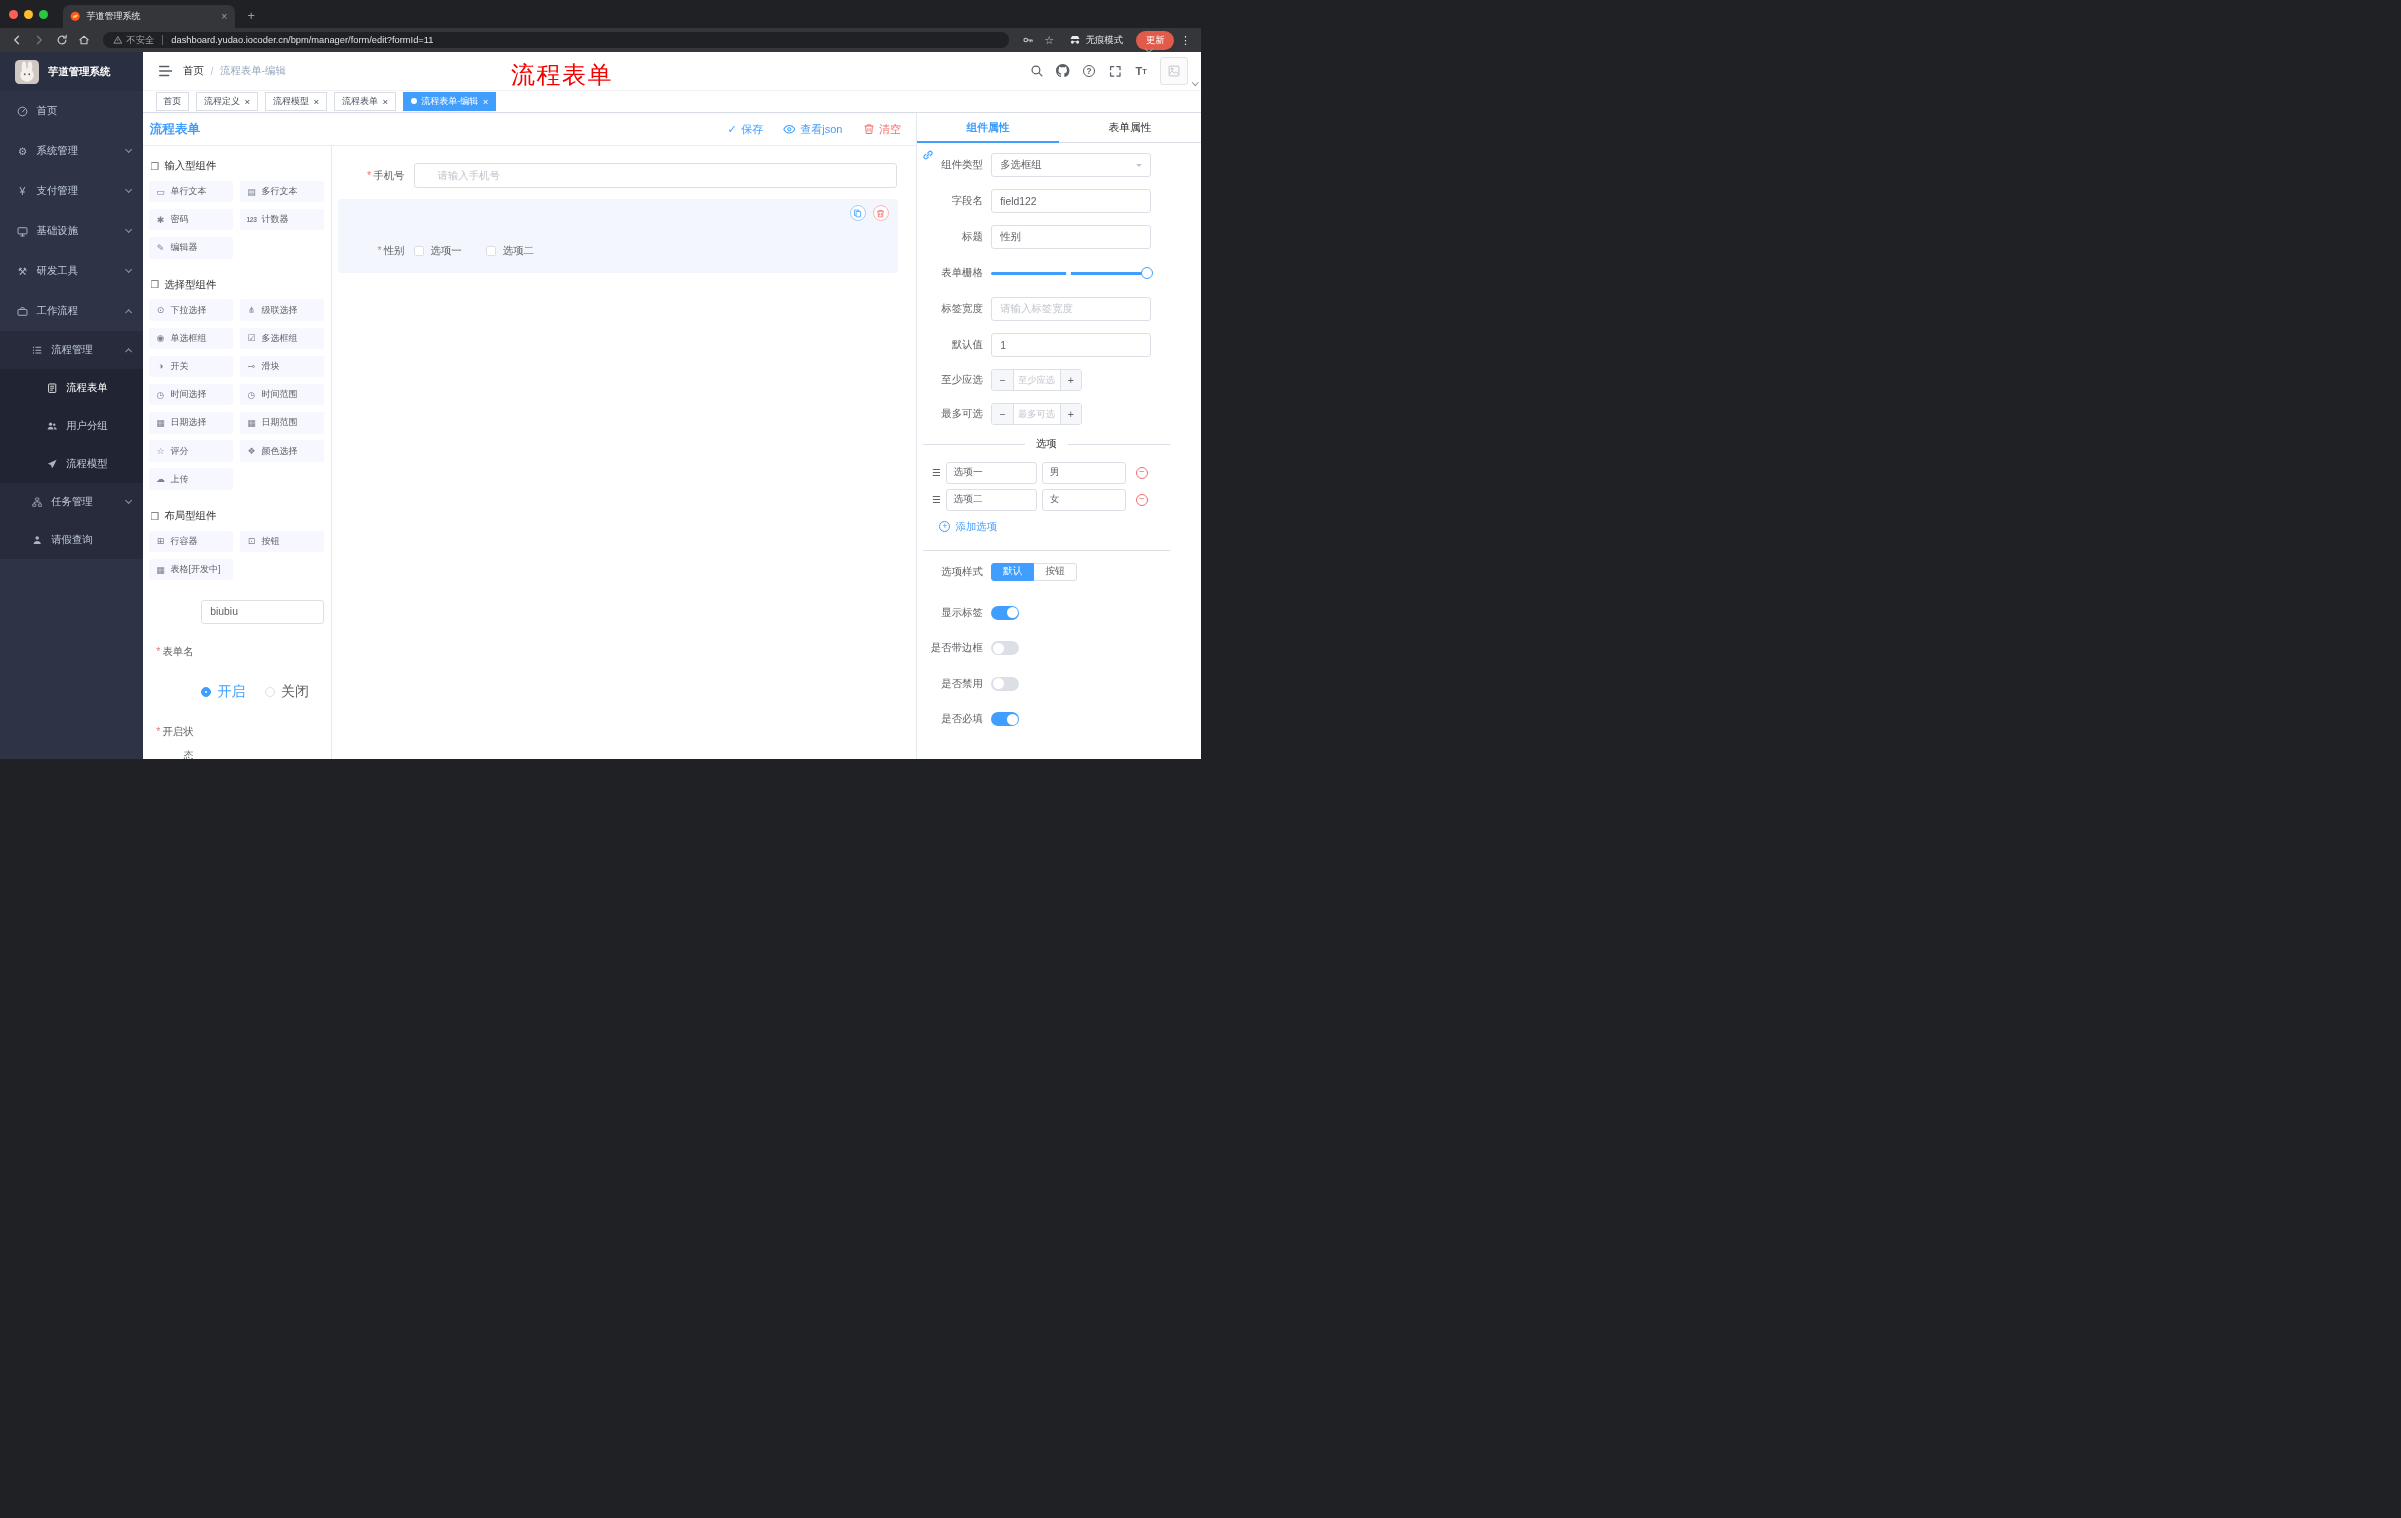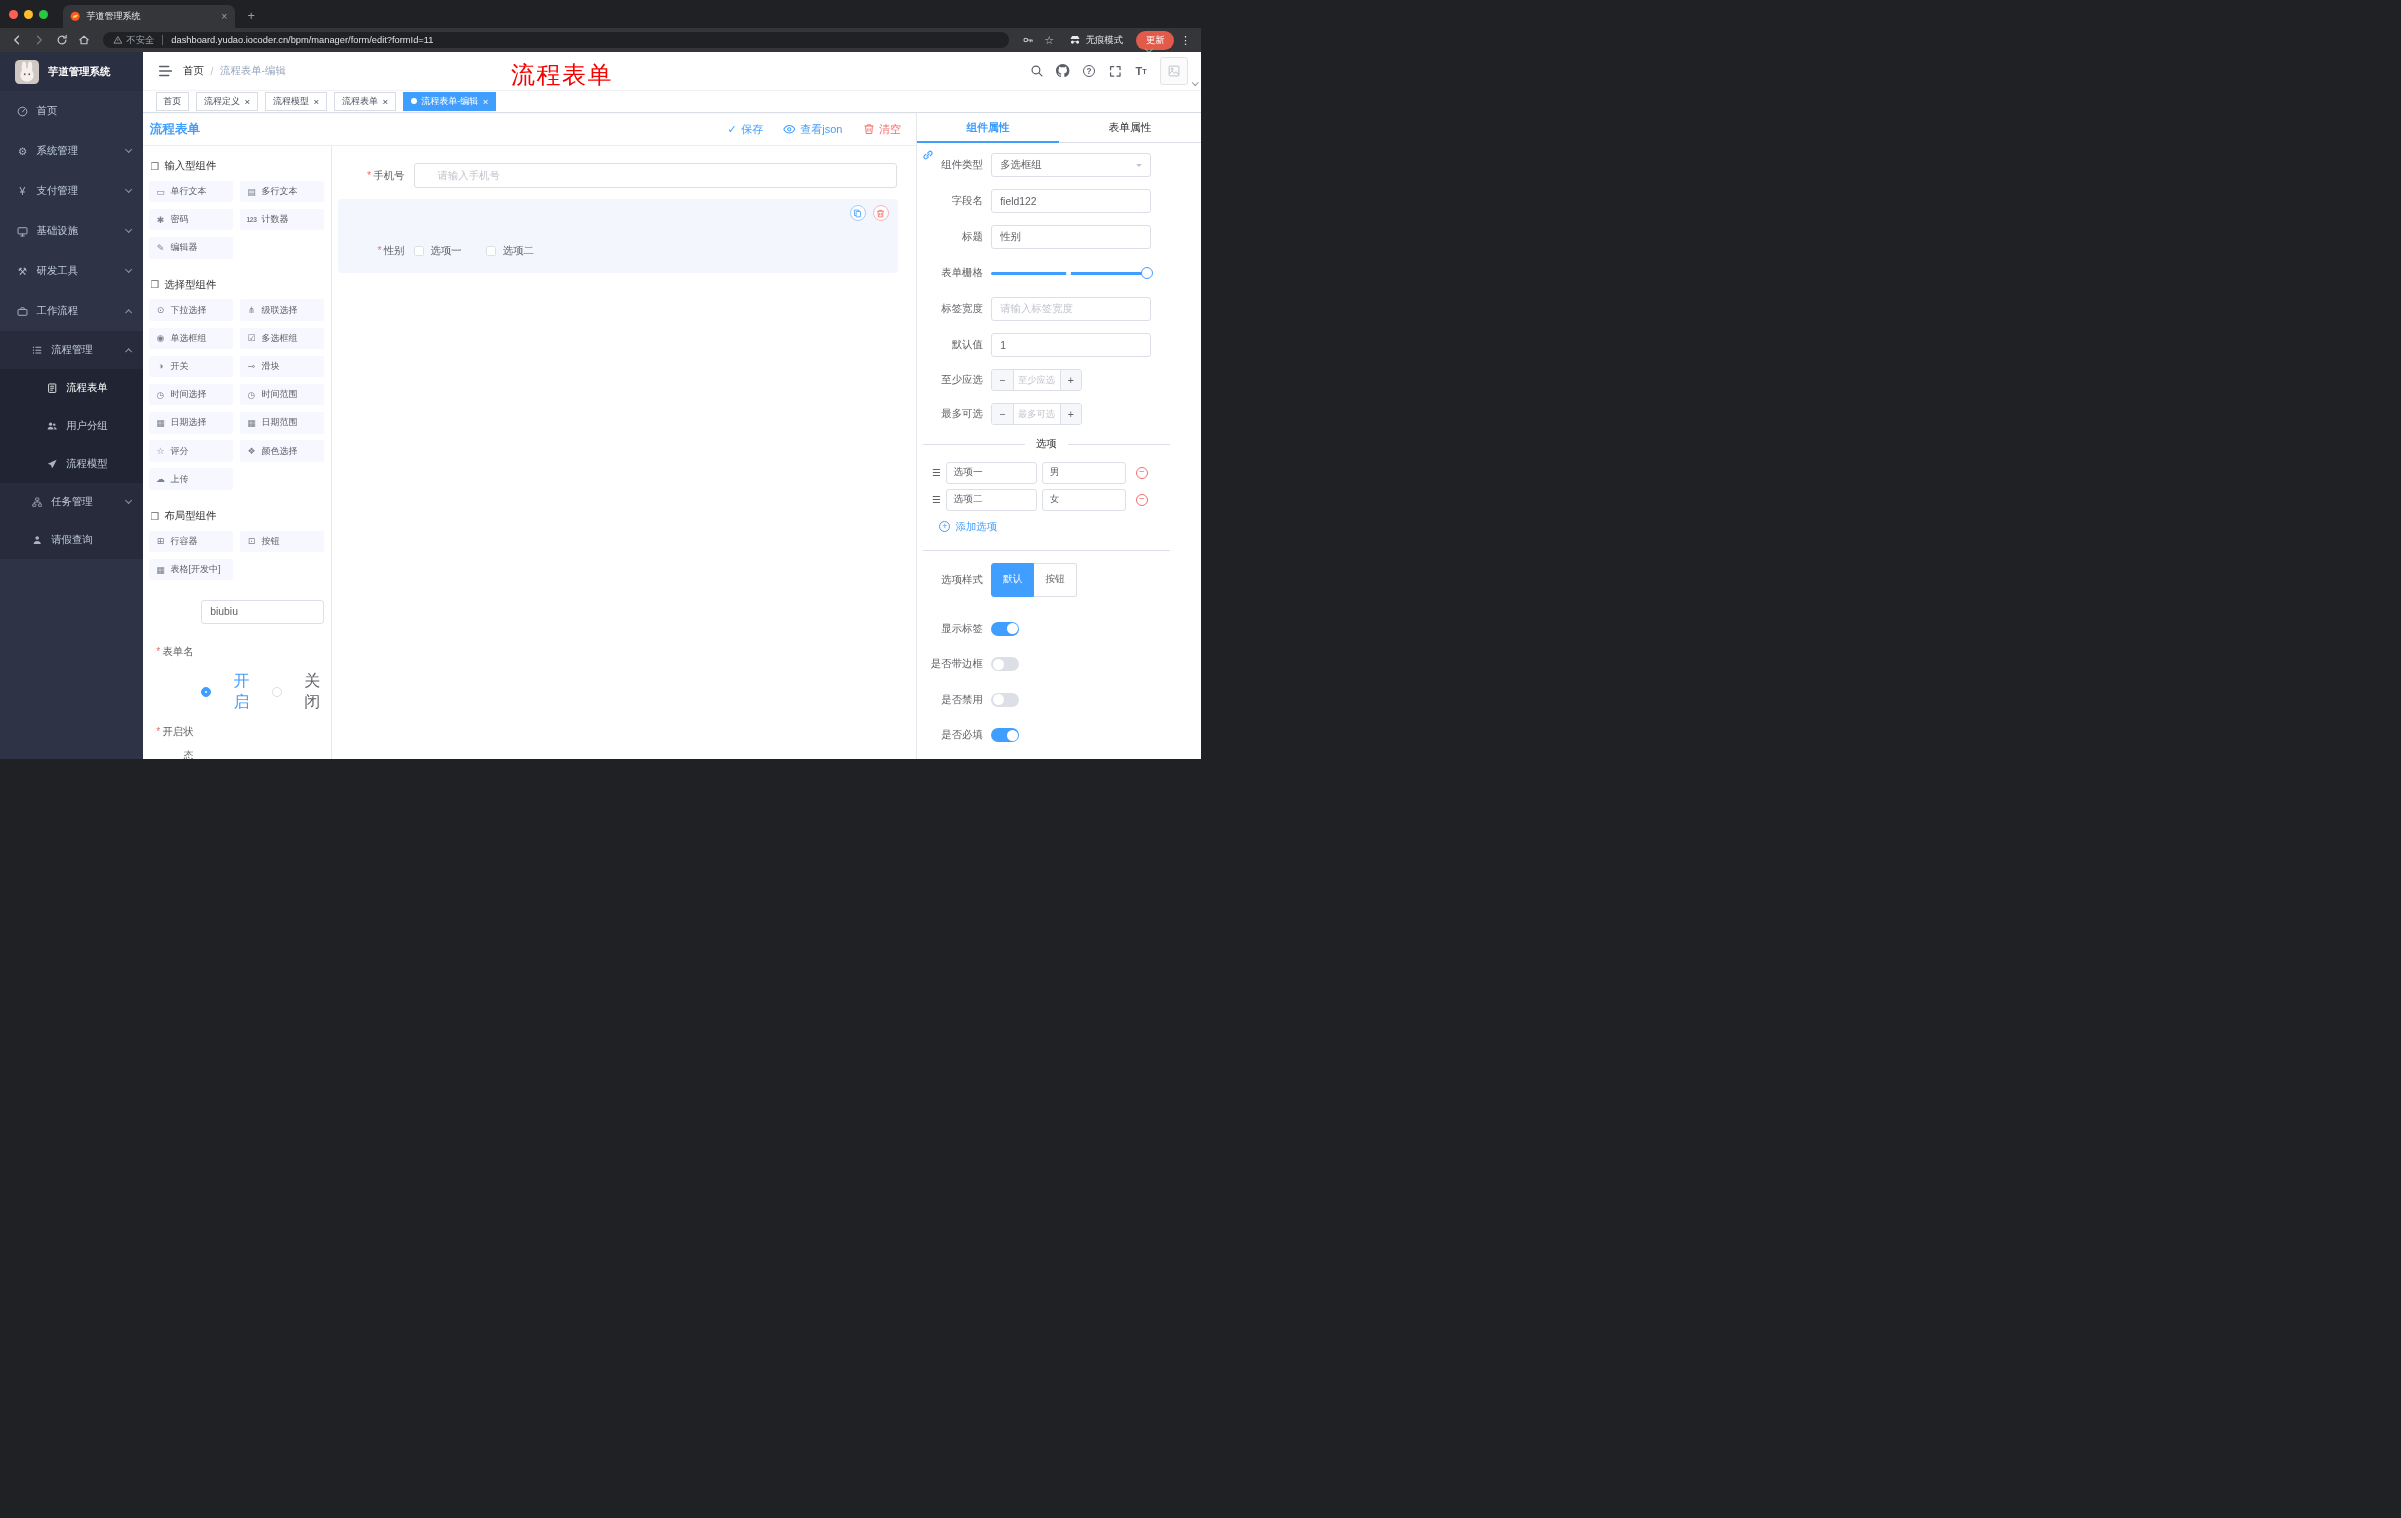--- a/index.html
+++ b/index.html
@@ -93,21 +93,21 @@
   .picon.num { font-size:6.7px; font-weight:bold; letter-spacing:-0.4px; }
   .fmeta { margin-top:19.3px; display:flex; flex-direction:column; gap:16.3px; padding-right:0.7px; }
   .frow { display:flex; align-items:flex-start; }
   .flabel { width:52px; text-align:right; font-size:10.4px; color:#606266; padding-right:7.4px; line-height:24px; flex-shrink:0;margin-top:40px; }
   .star { color:#f56c6c; margin-right:2.2px; }
   .finput { flex:1; height:24px; border:0.7px solid #dcdfe6; border-radius:3px; padding:0 8.2px; font-size:10.4px;
             color:#606266; display:flex; align-items:center; background:#fff; }
   .ftext { flex:1; height:41px; border:0.7px solid #dcdfe6; border-radius:3px; padding:4.5px 8.2px; font-size:15px;
            color:#606266; background:#fff; }
   .radios { display:flex; gap:19.3px; align-items:center; height:24px; }
-  .radio { display:flex; align-items:center; gap:22px; font-size:16px; color:#606266; cursor:pointer; }
+  .radio { display:flex; align-items:center; gap:6px; font-size:14px; color:#606266; cursor:pointer; }
   .rdot { width:10.4px; height:10.4px; border:0.7px solid #dcdfe6; border-radius:50%; background:#fff; position:relative; flex-shrink:0; }
   .radio.on { color:#409eff; }
   .radio.on .rdot { border-color:#409eff; background:#409eff; }
   .radio.on .rdot::after { content:""; position:absolute; inset:3px; background:#fff; border-radius:50%; }
 
   .canvas { flex:1; padding:13.4px 18px 0 6px; background:#fff; min-width:0; }
   .widget { display:flex; align-items:center; padding:3.7px 1.5px; }
   .wlabel { width:74px; text-align:right; font-size:10.4px; color:#606266; padding-right:9px; flex-shrink:0; }
   .winput { flex:1; height:25px; border:0.7px solid #dcdfe6; border-radius:3px; display:flex; align-items:center;
             padding:0 23px; font-size:10.4px; background:#fff; }
@@ -160,21 +160,21 @@
   .optin { height:22px; border:0.7px solid #dcdfe6; border-radius:3px; display:flex; align-items:center;
            padding:0 6.7px; font-size:9.7px; color:#606266; background:#fff; }
   .optin.a { width:91px; } .optin.b { width:84px; }
   .rem { width:12px; height:12px; border-radius:50%; border:1.1px solid #f56c6c; color:#f56c6c; display:flex;
          align-items:center; justify-content:center; font-size:9.7px; line-height:1; margin-left:4.5px; cursor:pointer;
          padding-bottom:1.5px; }
   .addopt { display:flex; align-items:center; gap:5.2px; color:#409eff; font-size:10.4px; margin:9px 0 0 16.3px; cursor:pointer; }
   .addc { width:11px; height:11px; border-radius:50%; border:1.1px solid #409eff; display:flex; align-items:center;
           justify-content:center; font-size:9px; line-height:1; padding-bottom:0.7px; }
   .segs { display:flex; }
-  .seg { height:34px; padding:0 11px; display:flex; align-items:center; font-size:9.7px; border:0.7px solid #dcdfe6;
+  .seg { height:18px; padding:0 11px; display:flex; align-items:center; font-size:9.7px; border:0.7px solid #dcdfe6;
          color:#606266; background:#fff; cursor:pointer; }
   .seg.on { background:#409eff; border-color:#409eff; color:#fff; border-radius:3px 0 0 3px; }
   .seg.offb { border-radius:0 3px 3px 0; border-left:none; }
   .prow.stylerow { margin-bottom:21px; }
   .switch { width:28px; height:14px; border-radius:7.4px; position:relative; cursor:pointer; flex-shrink:0; }
   .switch.on { background:#409eff; }
   .switch.off { background:#dcdfe6; }
   .knob { position:absolute; top:1.5px; width:11px; height:11px; border-radius:50%; background:#fff; }
   .switch.on .knob { right:1.5px; } .switch.off .knob { left:1.5px; }
   .swrow { height:22px; margin-bottom:13.4px; }

